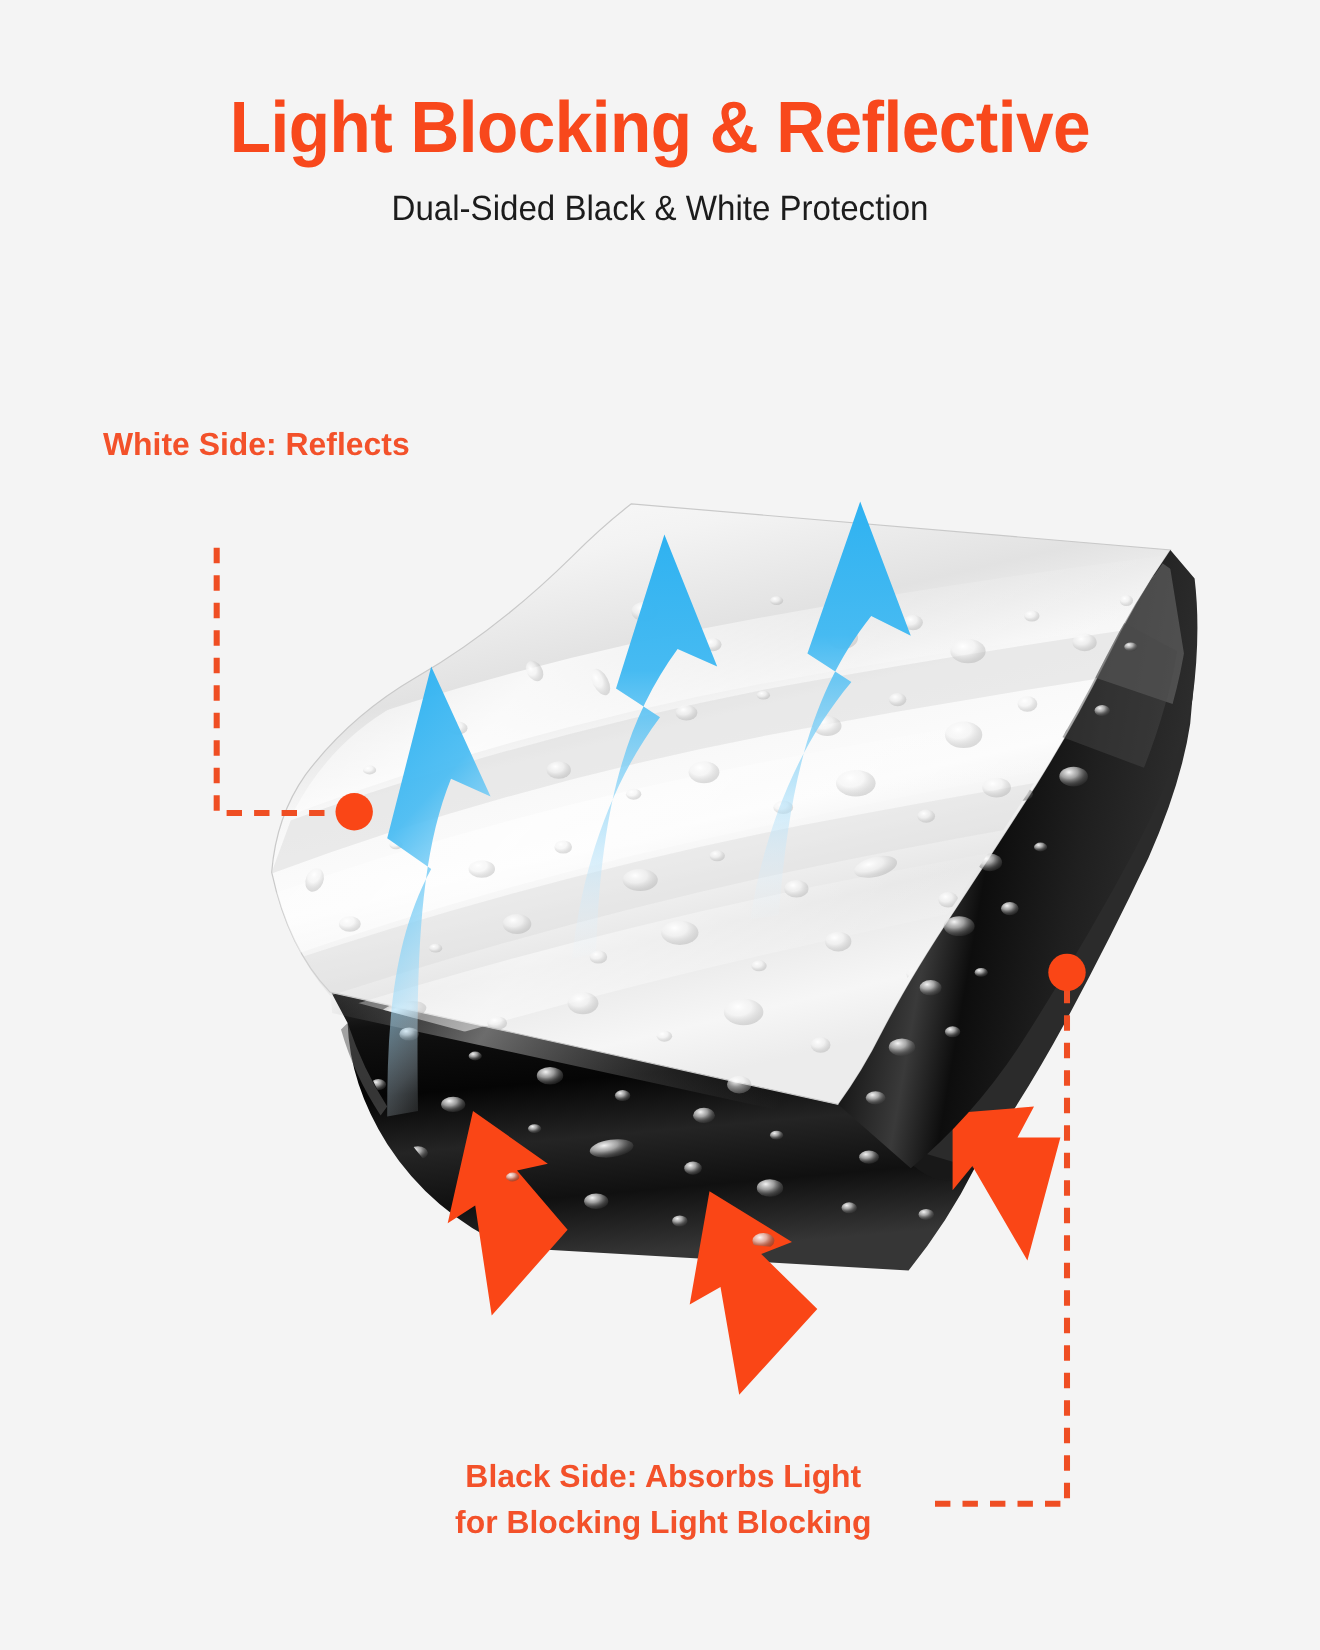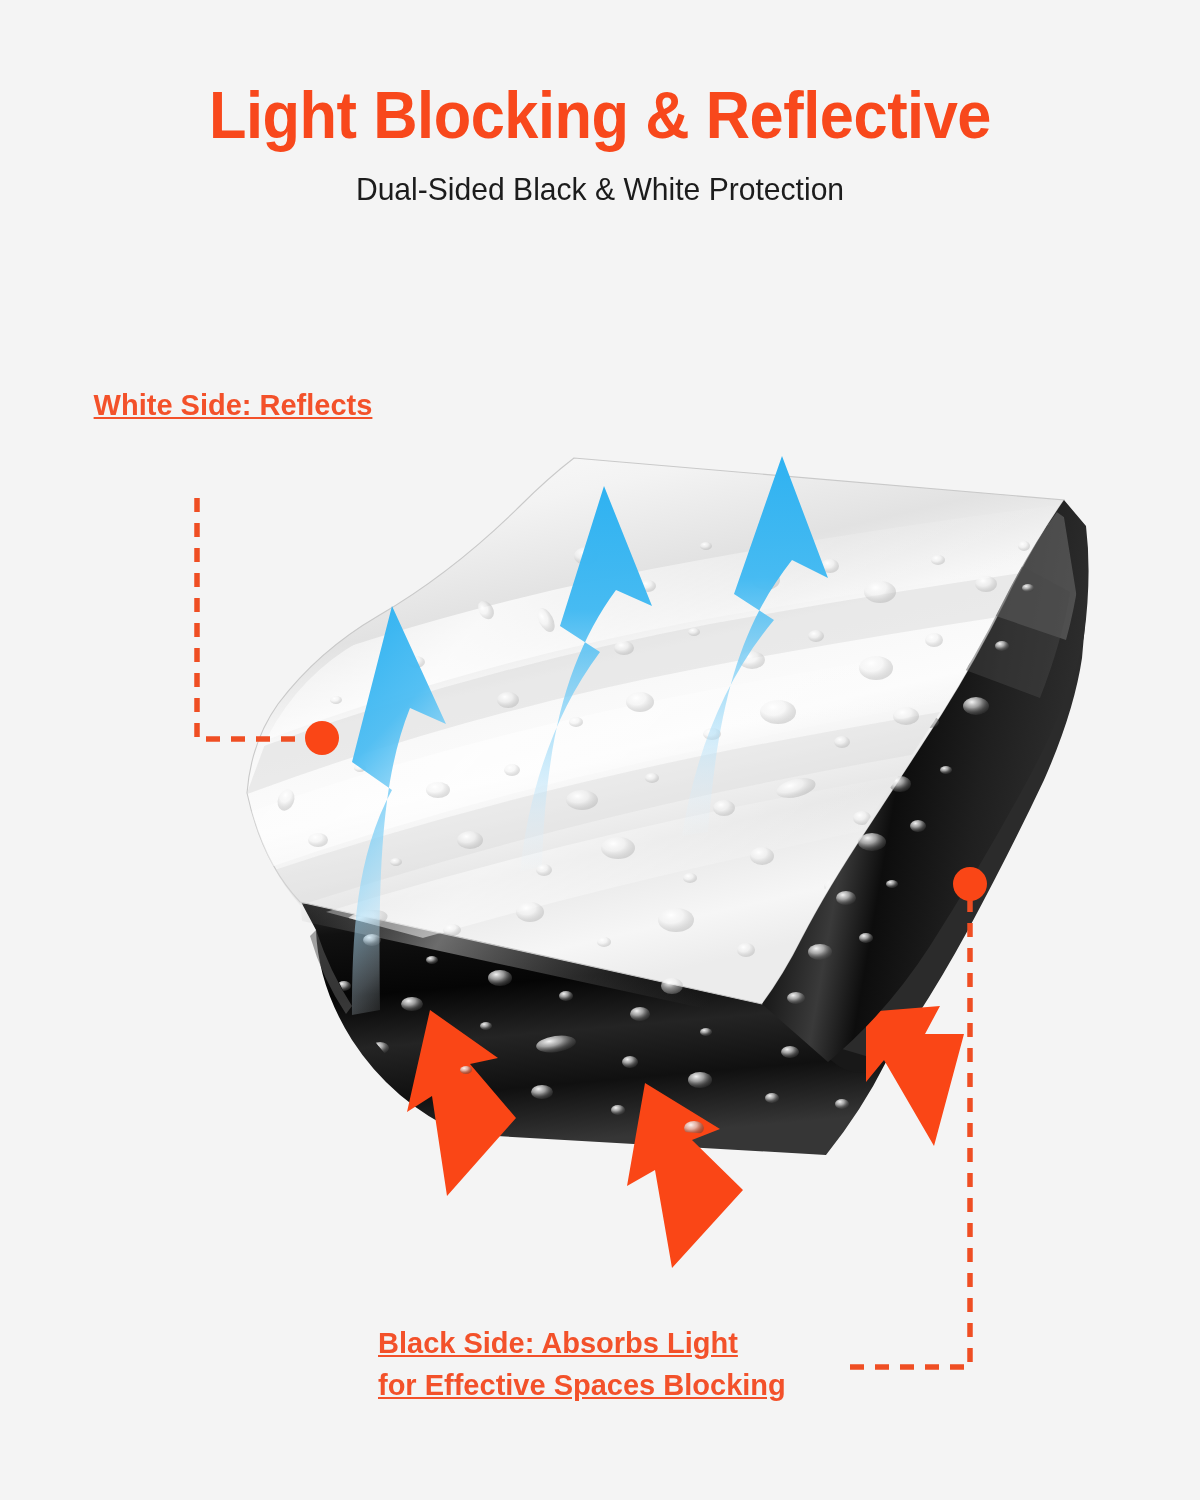--- a/index.html
+++ b/index.html
@@ -65,26 +65,25 @@
   }
   .callout-white {
     top: 384px;
     left: 39px;
     text-align: center;
     width: 388px;
   }
   .callout-black {
     top: 1322px;
     left: 378px;
-    text-align: left;
+    text-align: center;
     width: 450px;
   }
   .callout .line {
     display: block;
-    text-decoration: underline;
   }
 
   
   .illustration {
     position: absolute;
     top: 0;
     left: 0;
     width: 1200px;
     height: 1500px;
     pointer-events: none;
@@ -422,16 +421,16 @@
       </g>
     </svg>
   </div>
 
   <div class="callout callout-white">
     <span class="line">White Side: Reflects</span>
   </div>
 
   <div class="callout callout-black">
     <span class="line">Black Side: Absorbs Light</span>
-    <span class="line">for Effective Spaces Blocking</span>
+    <span class="line">for Blocking Light Blocking</span>
   </div>
 
 </div>
 
 </body></html>

